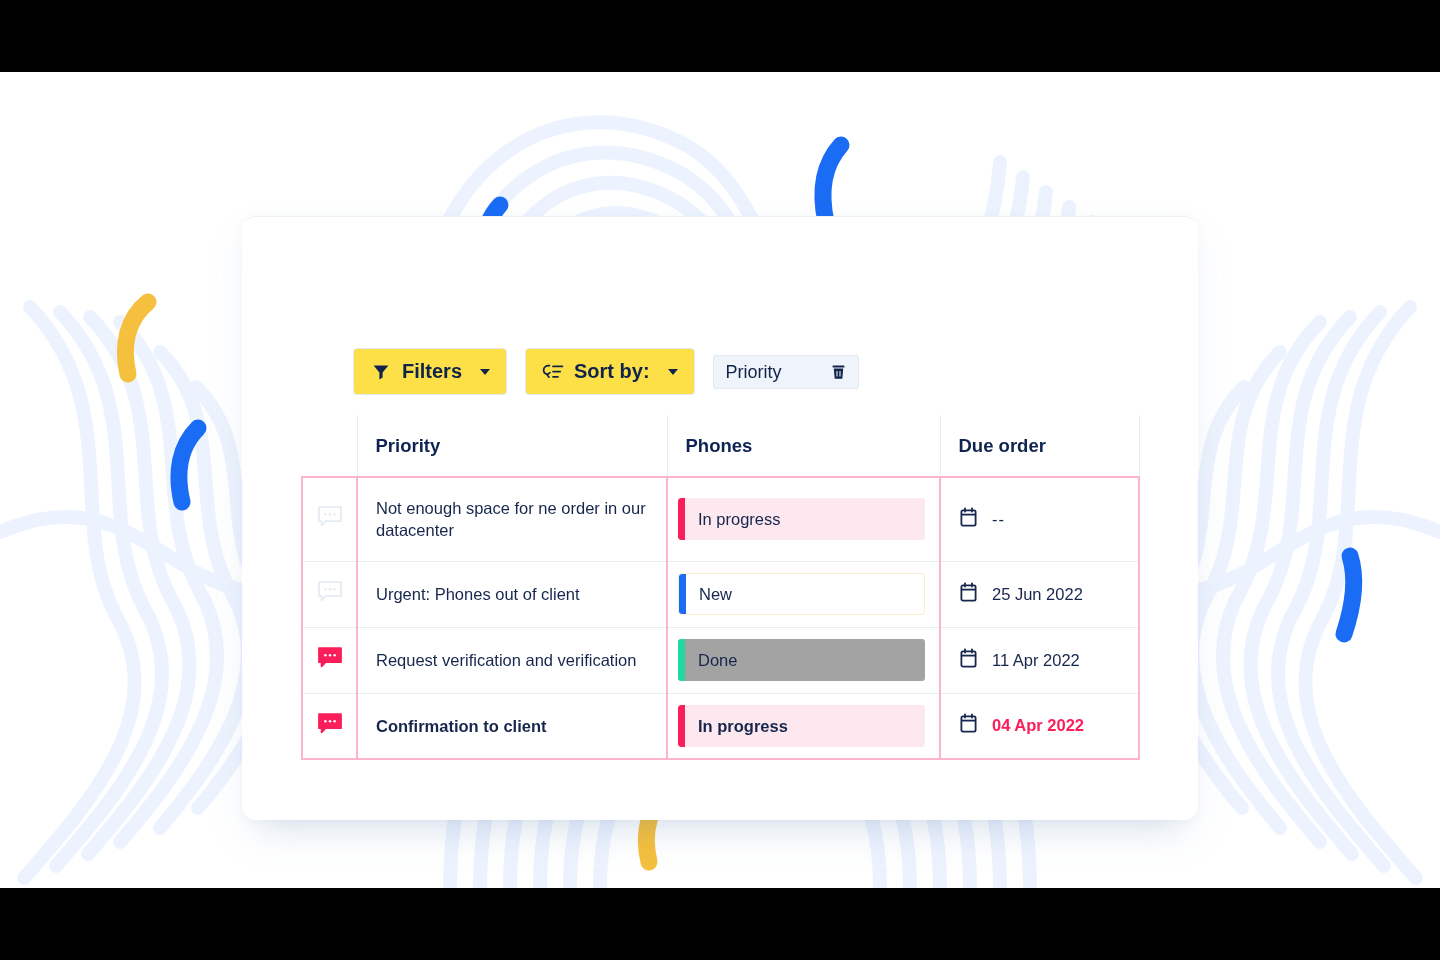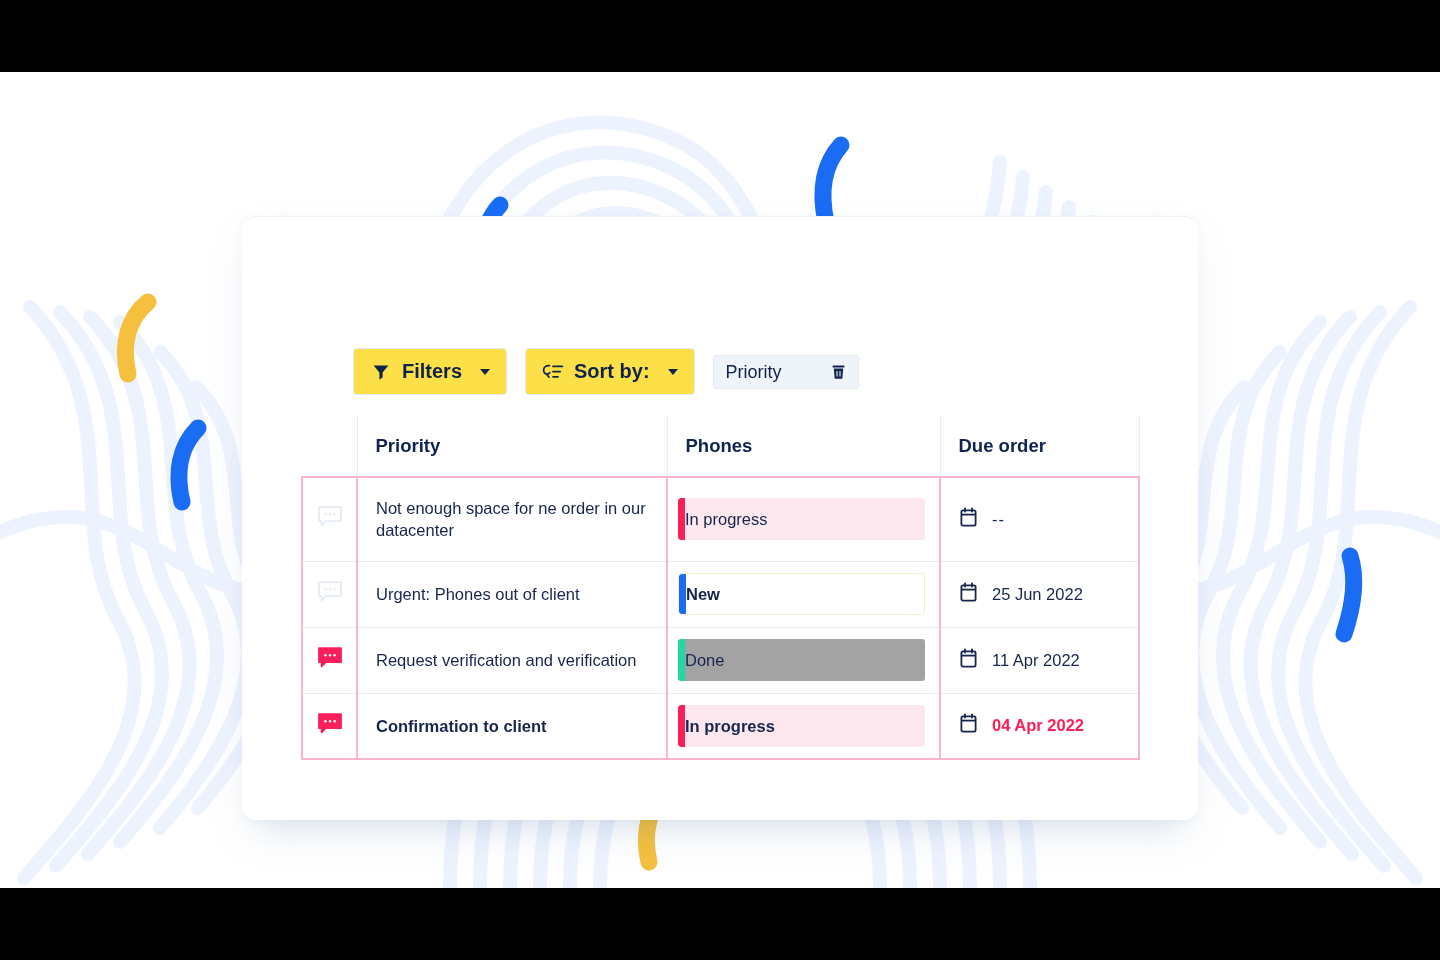--- a/index.html
+++ b/index.html
@@ -210,27 +210,28 @@
     display: flex;
     align-items: center;
     height: 42px;
     width: 100%;
     border-radius: 3px;
     overflow: hidden;
     cursor: pointer;
   }
   .badge .bar { width: 7px; height: 100%; flex: 0 0 7px; border-radius: 3px 0 0 3px; }
   .badge .badge-text {
+    padding-left: 13px;
     font-size: 16.5px;
     color: #17264d;
     line-height: 1;
   }
   .badge.b-inprogress { background: #fde8ef; }
   .badge.b-inprogress .bar { background: #fa1e5a; }
-  .badge.b-new { background: #ffffff; border: 1px solid #f7edcf; font-weight: bold; }
+  .badge.b-new { background: #ffffff; border: 1px solid #f7edcf; }
   .badge.b-new .bar { background: #1b6cf5; }
   .badge.b-done { background: #a3a3a3; }
   .badge.b-done .bar { background: #1fd9a0; }
 
   
   .due-wrap { display: flex; align-items: center; gap: 14px; }
   .due-text { font-size: 16.5px; color: #17264d; }
   .due-text.overdue { color: #fa1e5a; }
   .due-text.empty { color: #17264d; letter-spacing: 1px; }
 </style>

